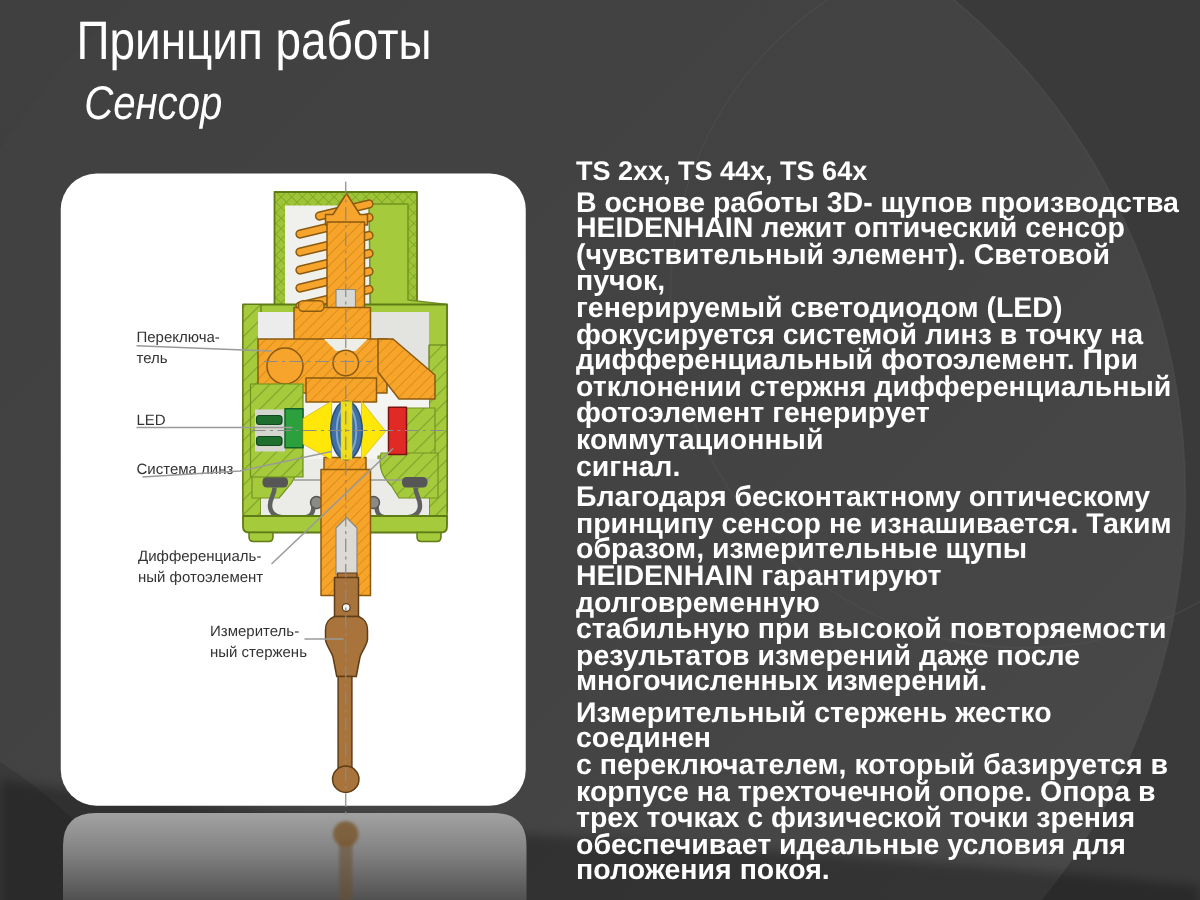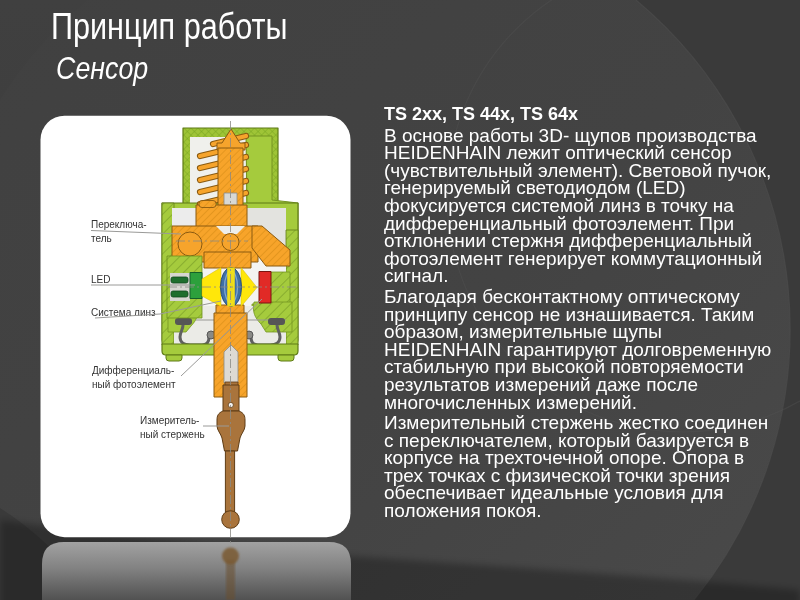--- a/index.html
+++ b/index.html
@@ -2,21 +2,21 @@
 <html><head>
 <meta charset="utf-8">
 <style>
 html,body{margin:0;padding:0;-webkit-font-smoothing:antialiased;}
 #page{position:relative;width:800px;height:600px;overflow:hidden;background:#1d4ed8;font-family:"Liberation Sans",sans-serif;}
 #bg{position:absolute;left:0;top:0;}
 #title{position:absolute;left:51px;top:7px;color:#ffffff;font-size:36px;line-height:39.7px;transform:scaleX(0.85);transform-origin:left top;}
 #title .it{font-style:italic;margin-left:6px;font-size:31.5px;}
 #txt{position:absolute;left:384px;top:106px;width:404px;color:#ffffff;font-size:19px;line-height:17.6px;}
 #txt .hd{font-weight:bold;font-size:18px;margin:0 0 3px 0;}
-#txt p{margin:0 0 3px 0;}
+#txt p{margin:0 0 3px 0;font-weight:bold;}
 </style>
 </head>
 <body>
 <div id="page">
 <svg id="bg" width="800" height="600" viewBox="0 0 800 600">
   <defs>
     <linearGradient id="gIn" x1="0" y1="0" x2="1" y2="1">
       <stop offset="0" stop-color="#404040"></stop>
           <stop offset="0.55" stop-color="#434343"></stop>
           <stop offset="1" stop-color="#4b4b4b"></stop>

